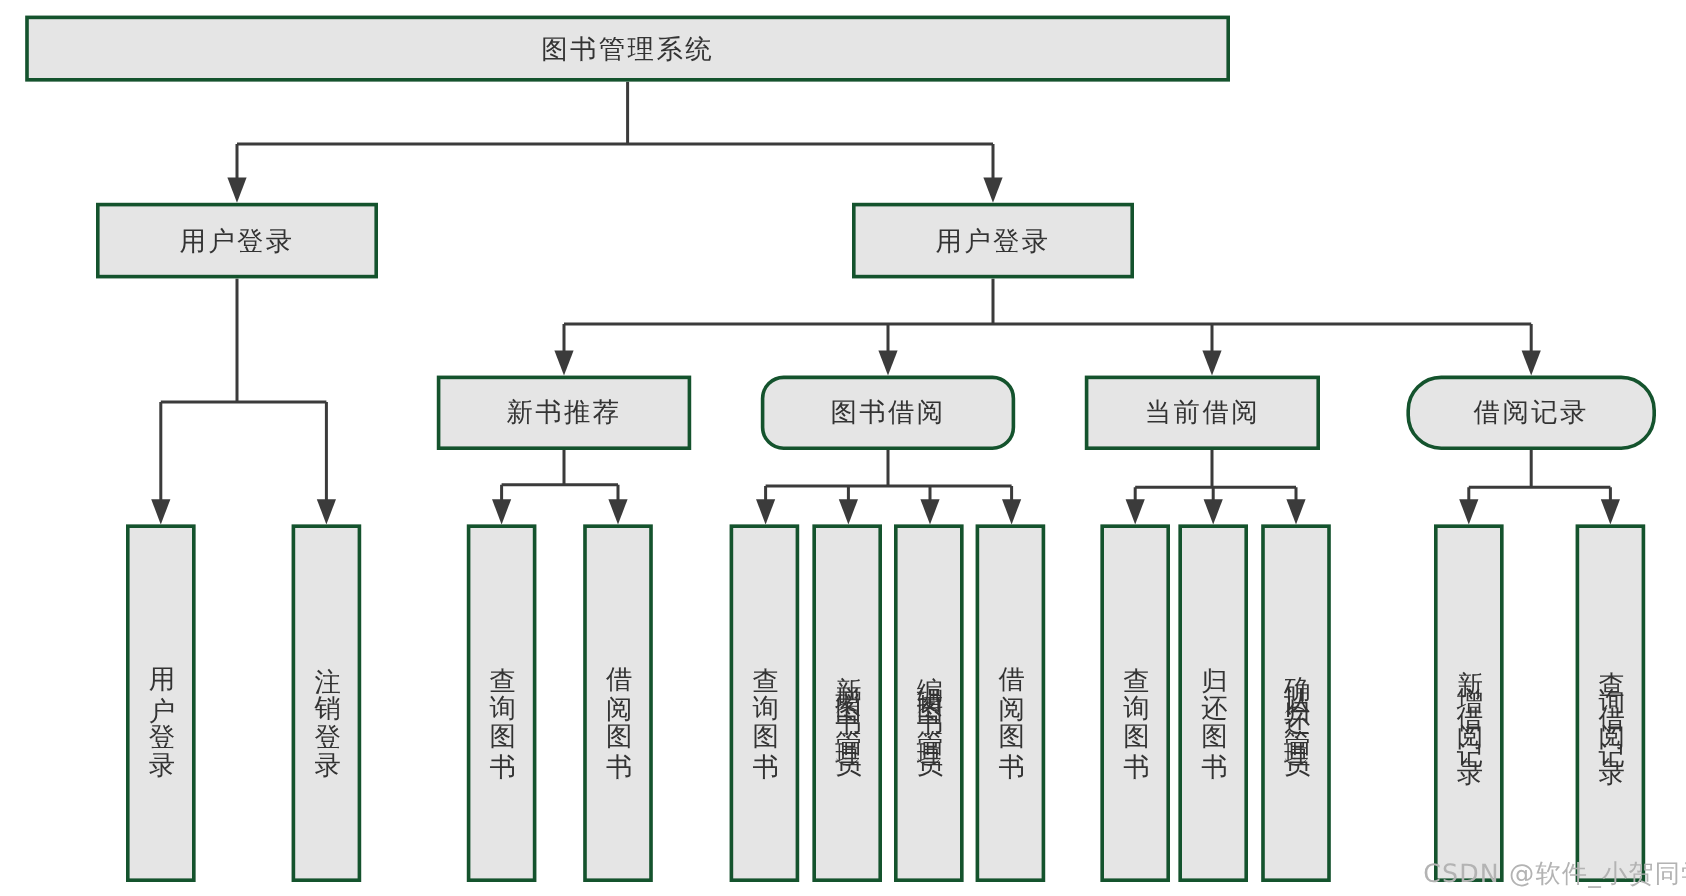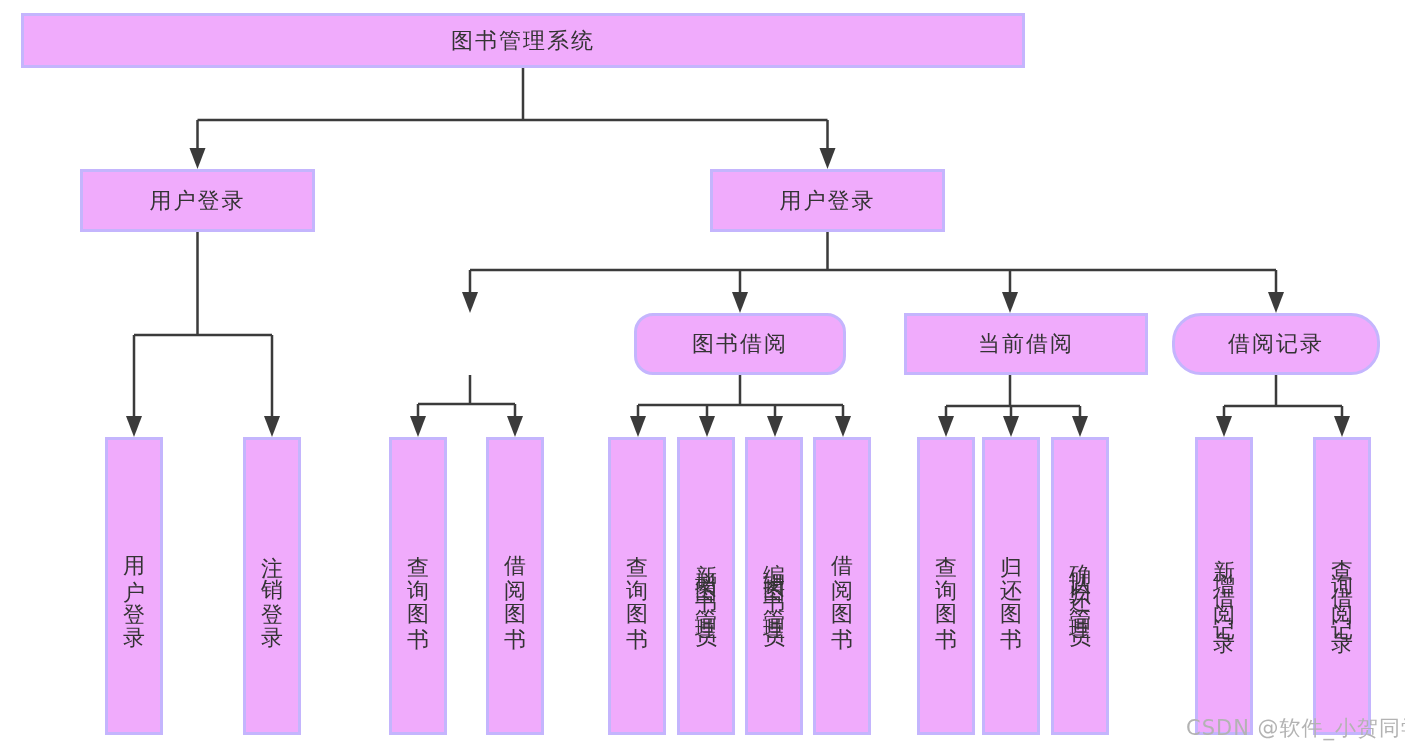--- a/index.html
+++ b/index.html
@@ -7,22 +7,22 @@
     position:relative;
     width:1405px;height:747px;
     background:#ffffff;
     font-family:"DejaVu Sans", sans-serif;
     overflow:hidden;
   }
   .connectors{position:absolute;left:0;top:0;z-index:0;}
   .node{
     position:absolute;
     box-sizing:border-box;
-    background:#f0abfc;
-    border:3px solid #c4b5fd;
+    background:#e5e5e5;
+    border:3px solid #14532d;
     color:#333333;
     display:flex;align-items:center;justify-content:center;
     font-size:22px;
     letter-spacing:2px;
     z-index:1;
     white-space:nowrap;
   }
   .leaf{
     width:58px;height:298px;top:437px;
   }
@@ -42,21 +42,21 @@
     letter-spacing:1px;
     z-index:3;
     white-space:nowrap;
   }
   
   #n-root{left:21px;top:13px;width:1004px;height:55px;}
   #n-user-login{left:80px;top:169px;width:235px;height:63px;}
   #n-book-mgmt{left:710px;top:169px;width:235px;height:63px;}
   #n-new-books{left:364px;top:313px;width:212px;height:62px;}
   #n-borrowing{left:634px;top:313px;width:212px;height:62px;border-radius:19px;}
-  #n-current{left:904px;top:313px;width:244px;height:62px;}
+  #n-current{left:904px;top:313px;width:196px;height:62px;}
   #n-records{left:1172px;top:313px;width:208px;height:62px;border-radius:29px;}
   #l-ul-0{left:105px;} #l-ul-1{left:243px;}
   #l-nb-0{left:389px;} #l-nb-1{left:486px;}
   #l-bw-0{left:608px;} #l-bw-1{left:677px;} #l-bw-2{left:745px;} #l-bw-3{left:813px;}
   #l-cu-0{left:917px;} #l-cu-1{left:982px;} #l-cu-2{left:1051px;}
   #l-re-0{left:1195px;} #l-re-1{left:1313px;}
 </style>
 </head>
 <body>
 
@@ -102,20 +102,23 @@
     <span>图书管理系统</span>
   </div>
 
   <div class="node" id="n-user-login">
     <span>用户登录</span>
   </div>
   <div class="node" id="n-book-mgmt">
     <span>用户登录</span>
   </div>
 
+  <div class="node" id="n-new-books">
+    <span>新书推荐</span>
+  </div>
   <div class="node" id="n-borrowing">
     <span>图书借阅</span>
   </div>
   <div class="node" id="n-current">
     <span>当前借阅</span>
   </div>
   <div class="node" id="n-records">
     <span>借阅记录</span>
   </div>
 

